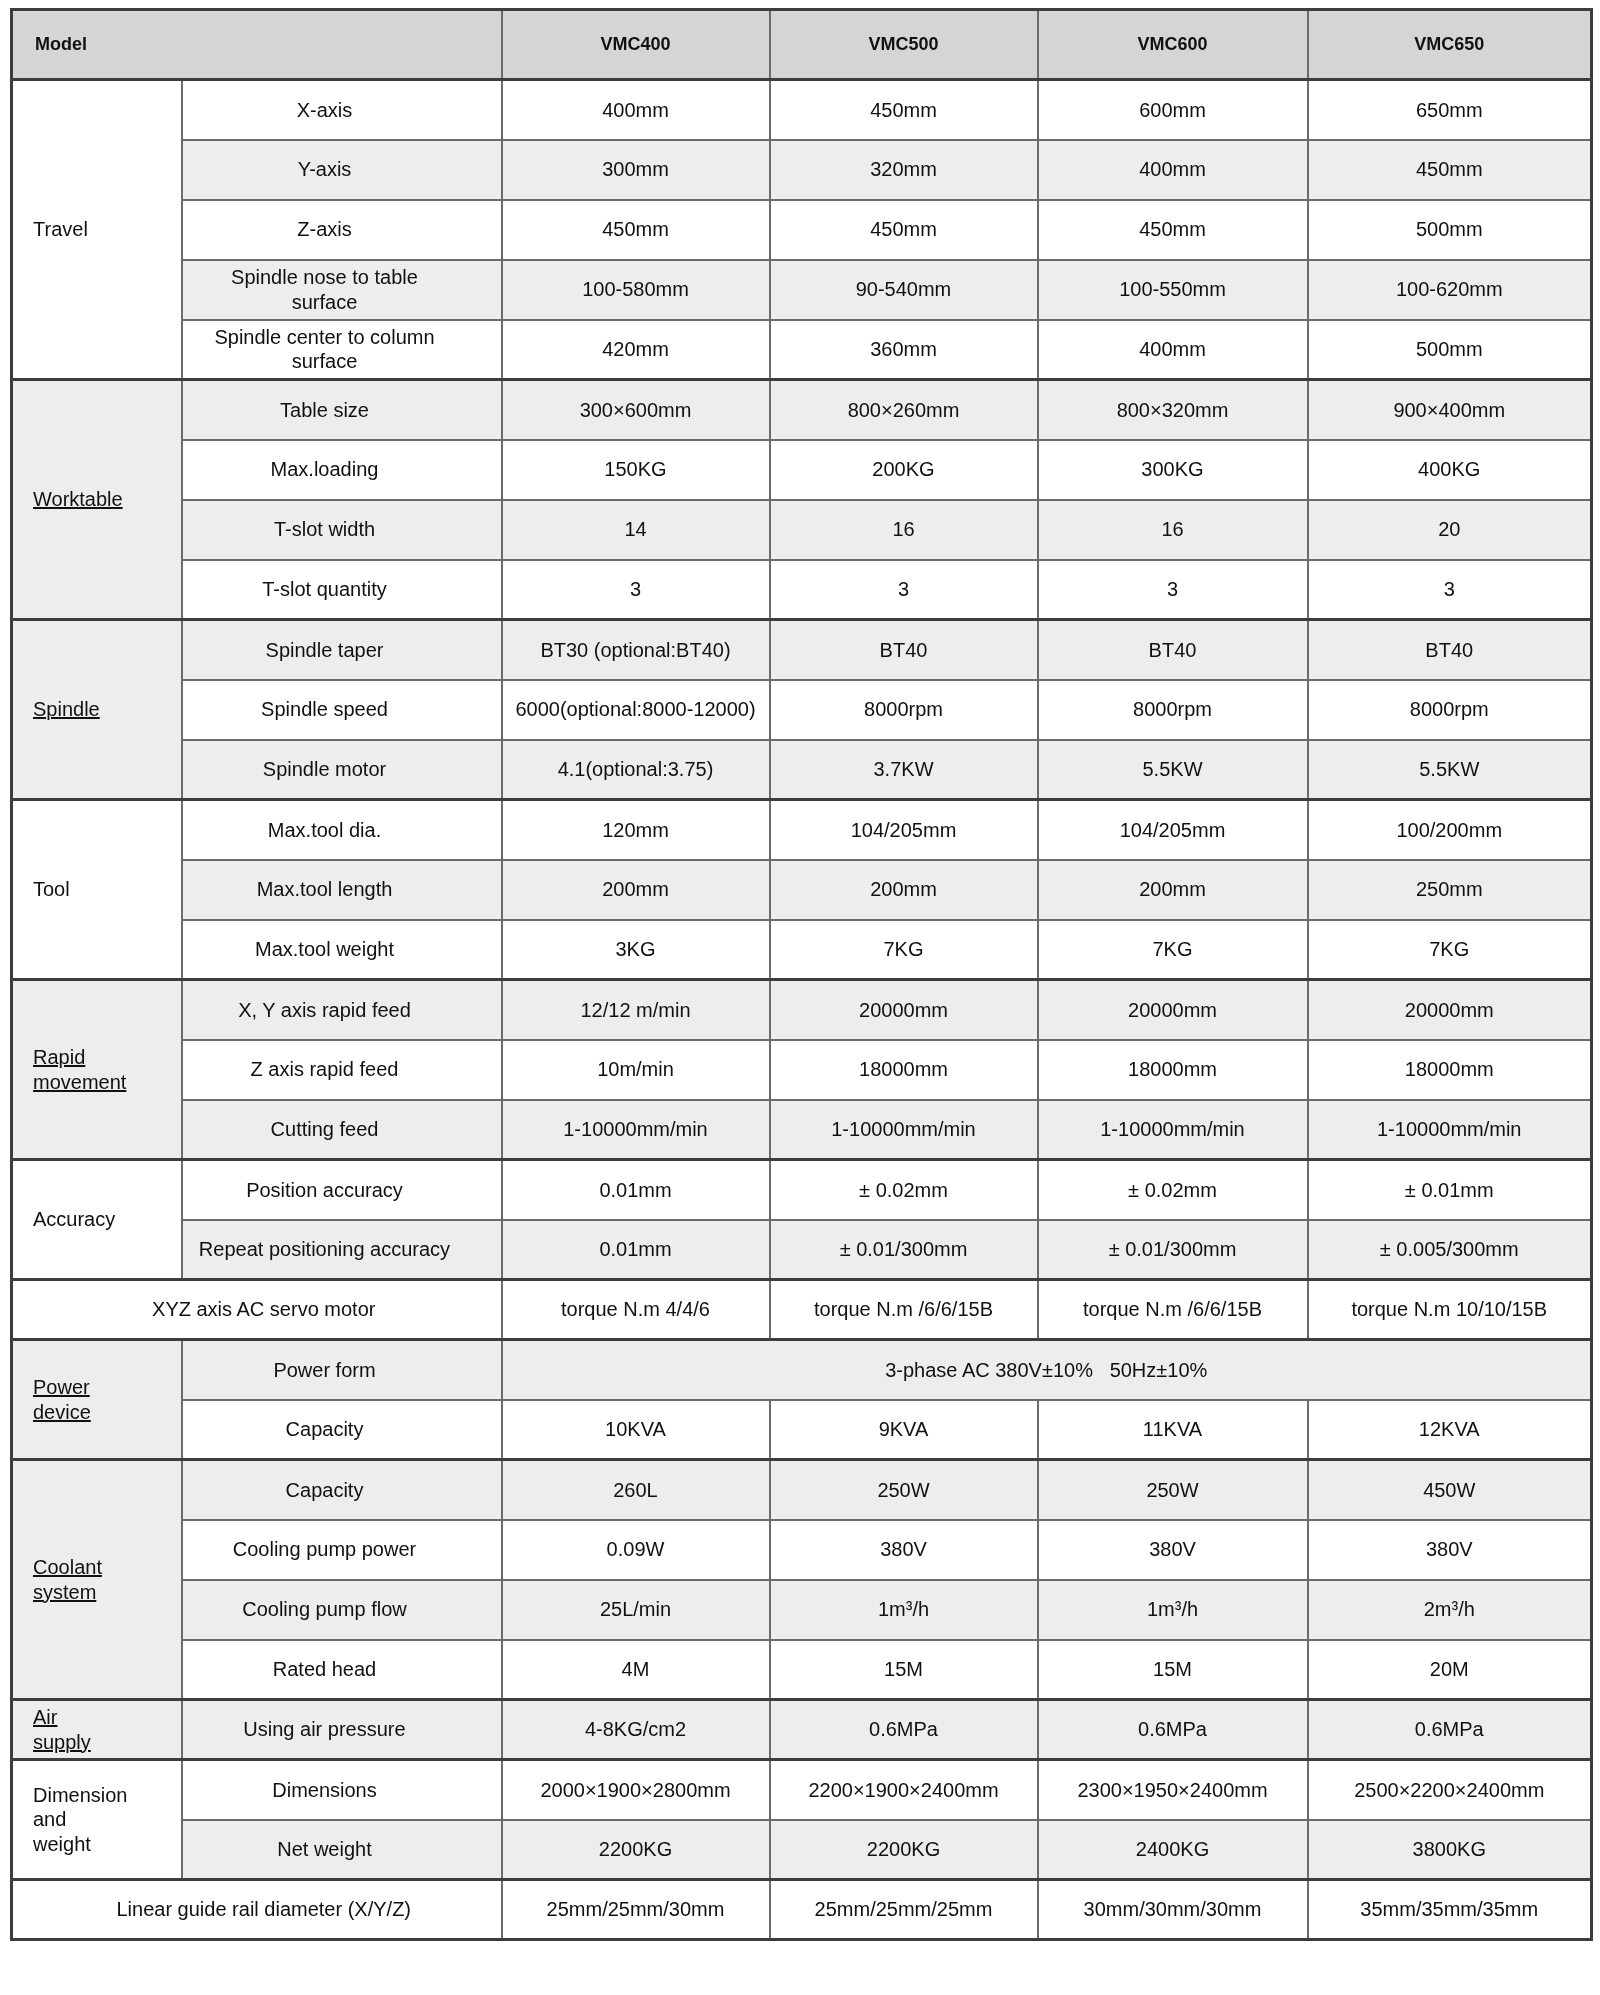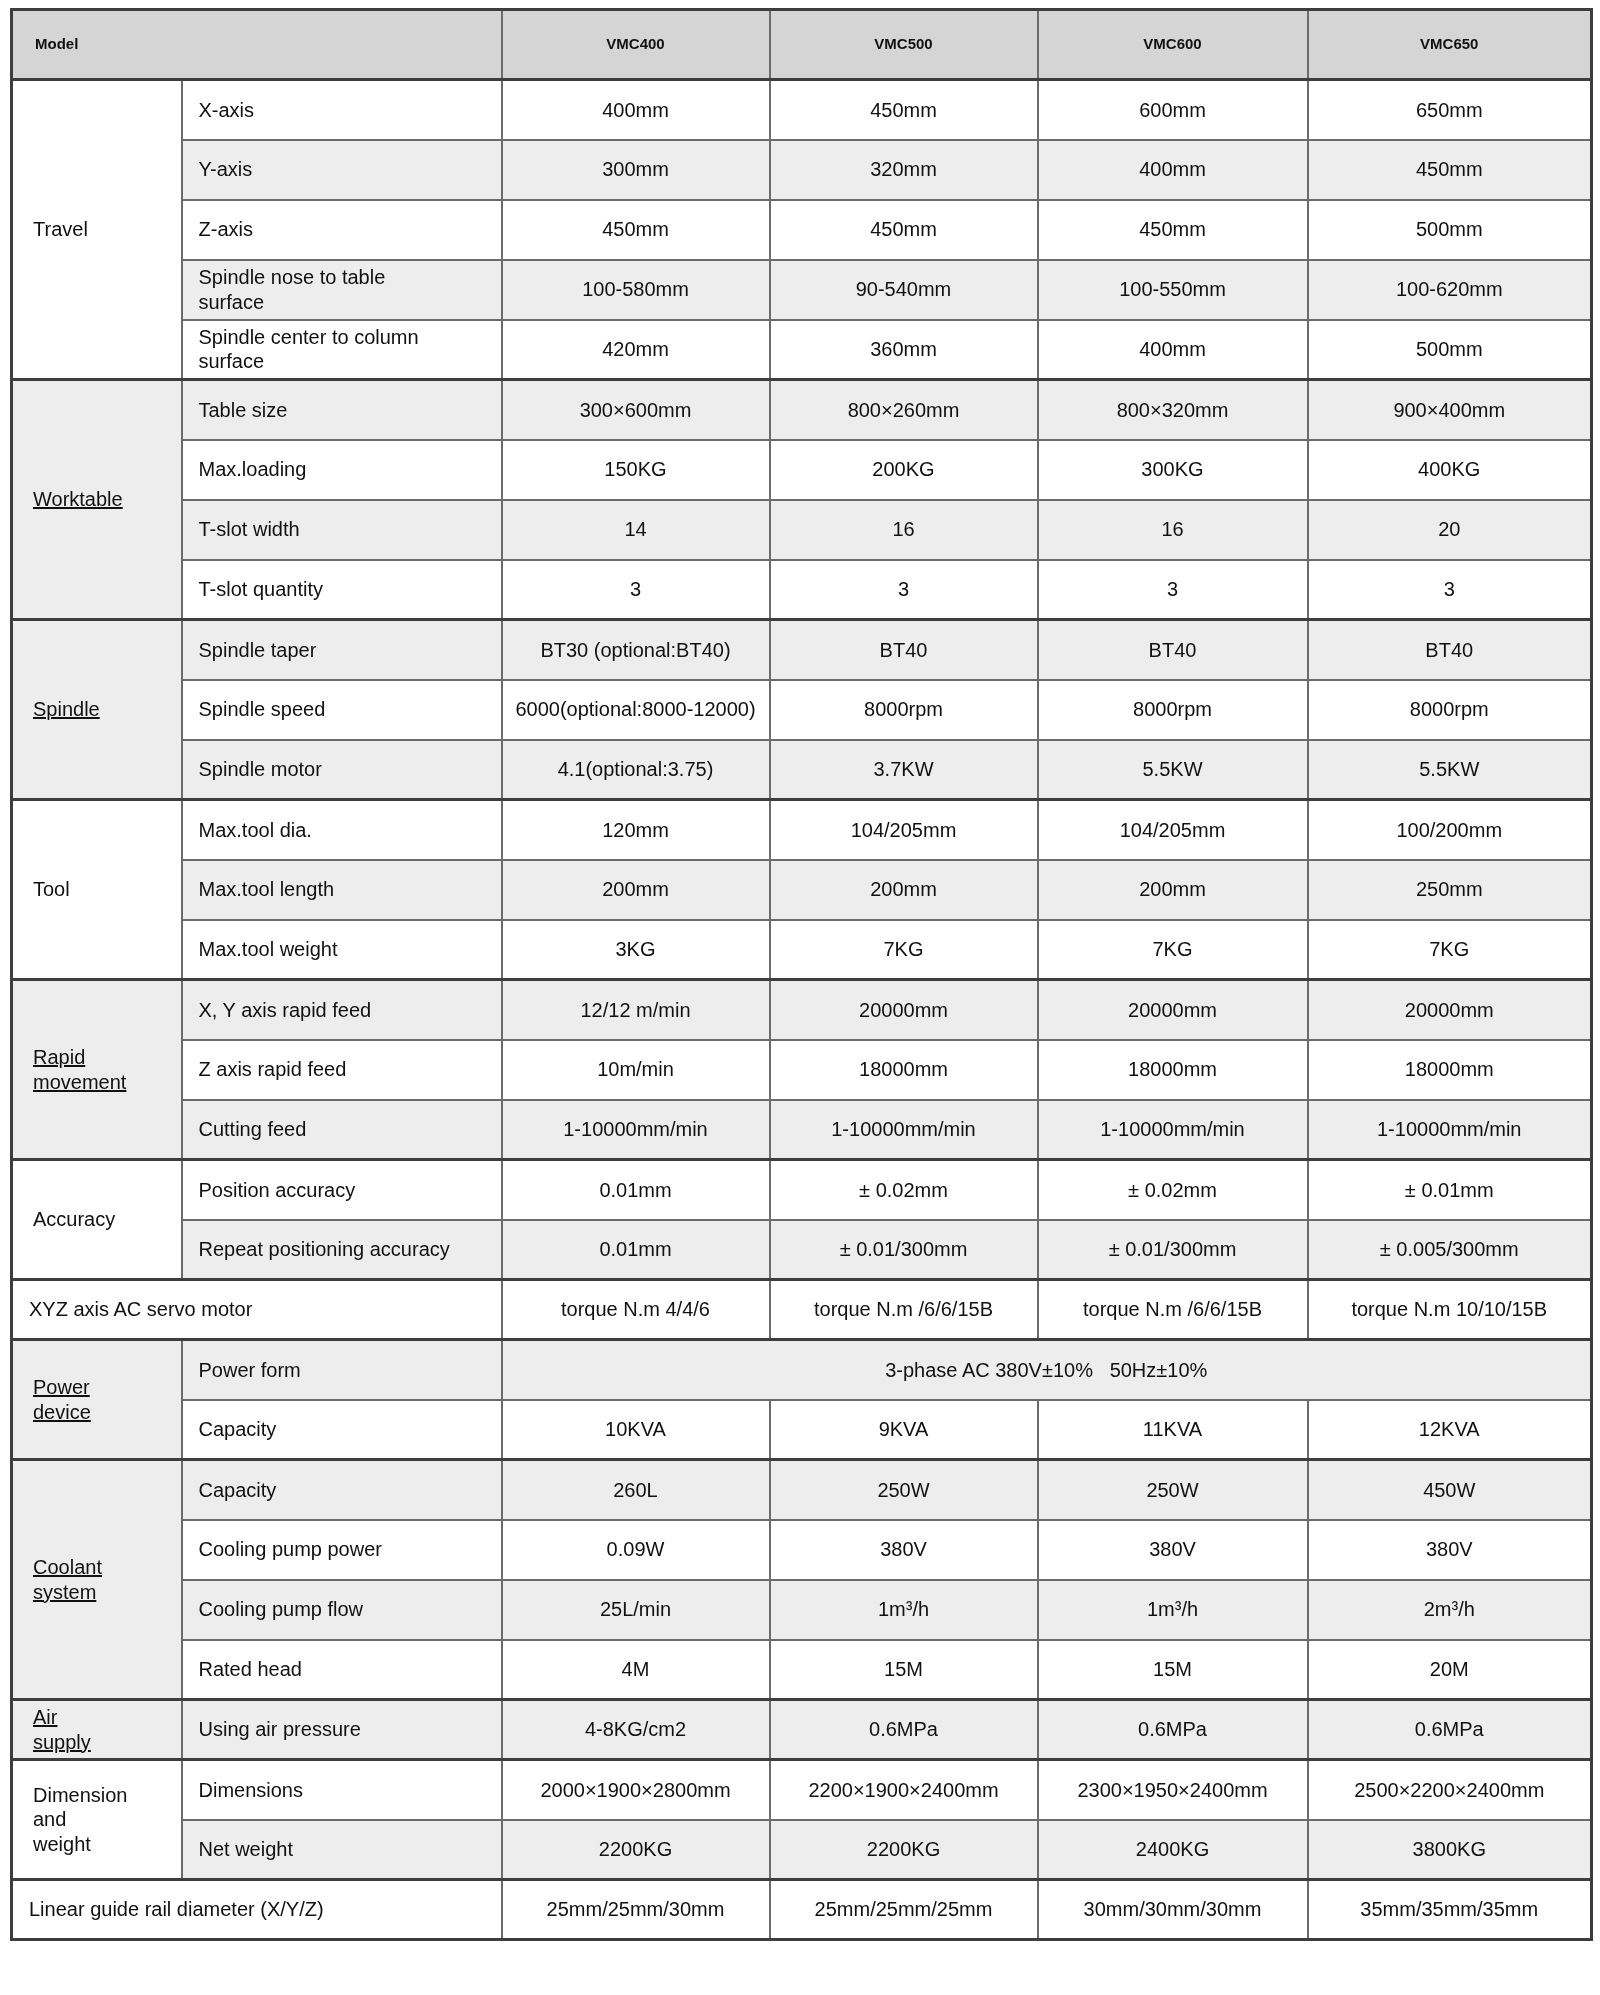--- a/index.html
+++ b/index.html
@@ -36,36 +36,36 @@
   th,td{
     border:2px solid var(--border-inner);
     vertical-align:middle;
     font-size:20px;
     line-height:1.22;
   }
   thead th{
     height:70px;
     background:var(--header-bg);
     font-weight:bold;
-    font-size:15px;
+    font-size:18px;
     text-align:center;
     border-bottom:3px solid var(--border-strong);
   }
   thead th.model{
     text-align:left;
     padding-left:22px;
   }
   tbody td{height:60px;}
   td.cat{
     text-align:left;
     padding-left:20px;
     padding-right:66px;
   }
   td.label{
-    text-align:left;
+    text-align:center;
     padding-left:16px;
     padding-right:50px;
   }
   td.label.full-label{padding-right:2px;}
   td.val{text-align:center;padding:0 6px;}
   td.val.small{font-size:20px;}
   td.val.pre{white-space:pre-wrap;}
   tr.stripe td{background:var(--stripe-bg);}
   tr.plain td{background:var(--white-bg);}
   td.cat.stripe{background:var(--stripe-bg);text-decoration:underline;}

